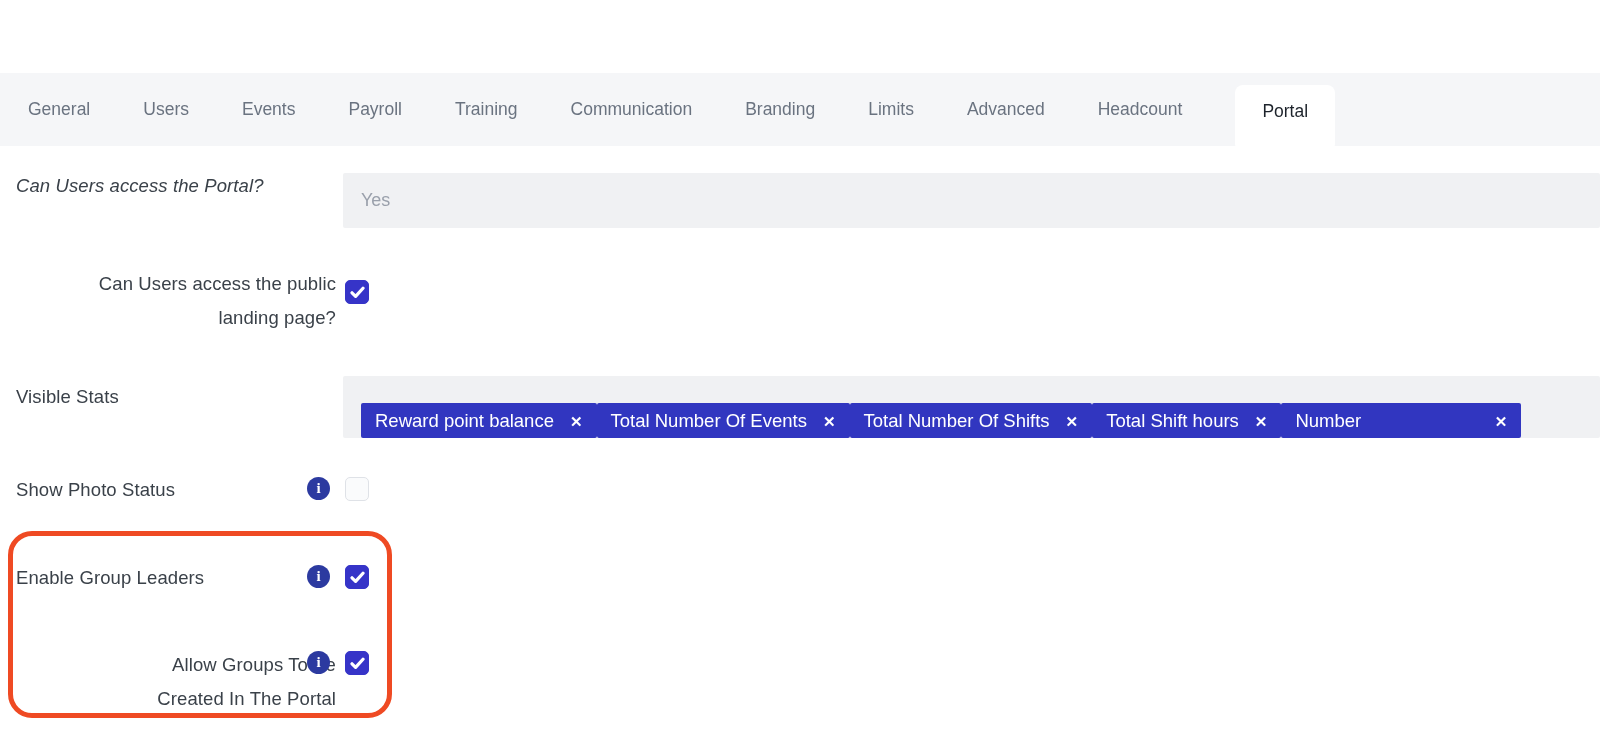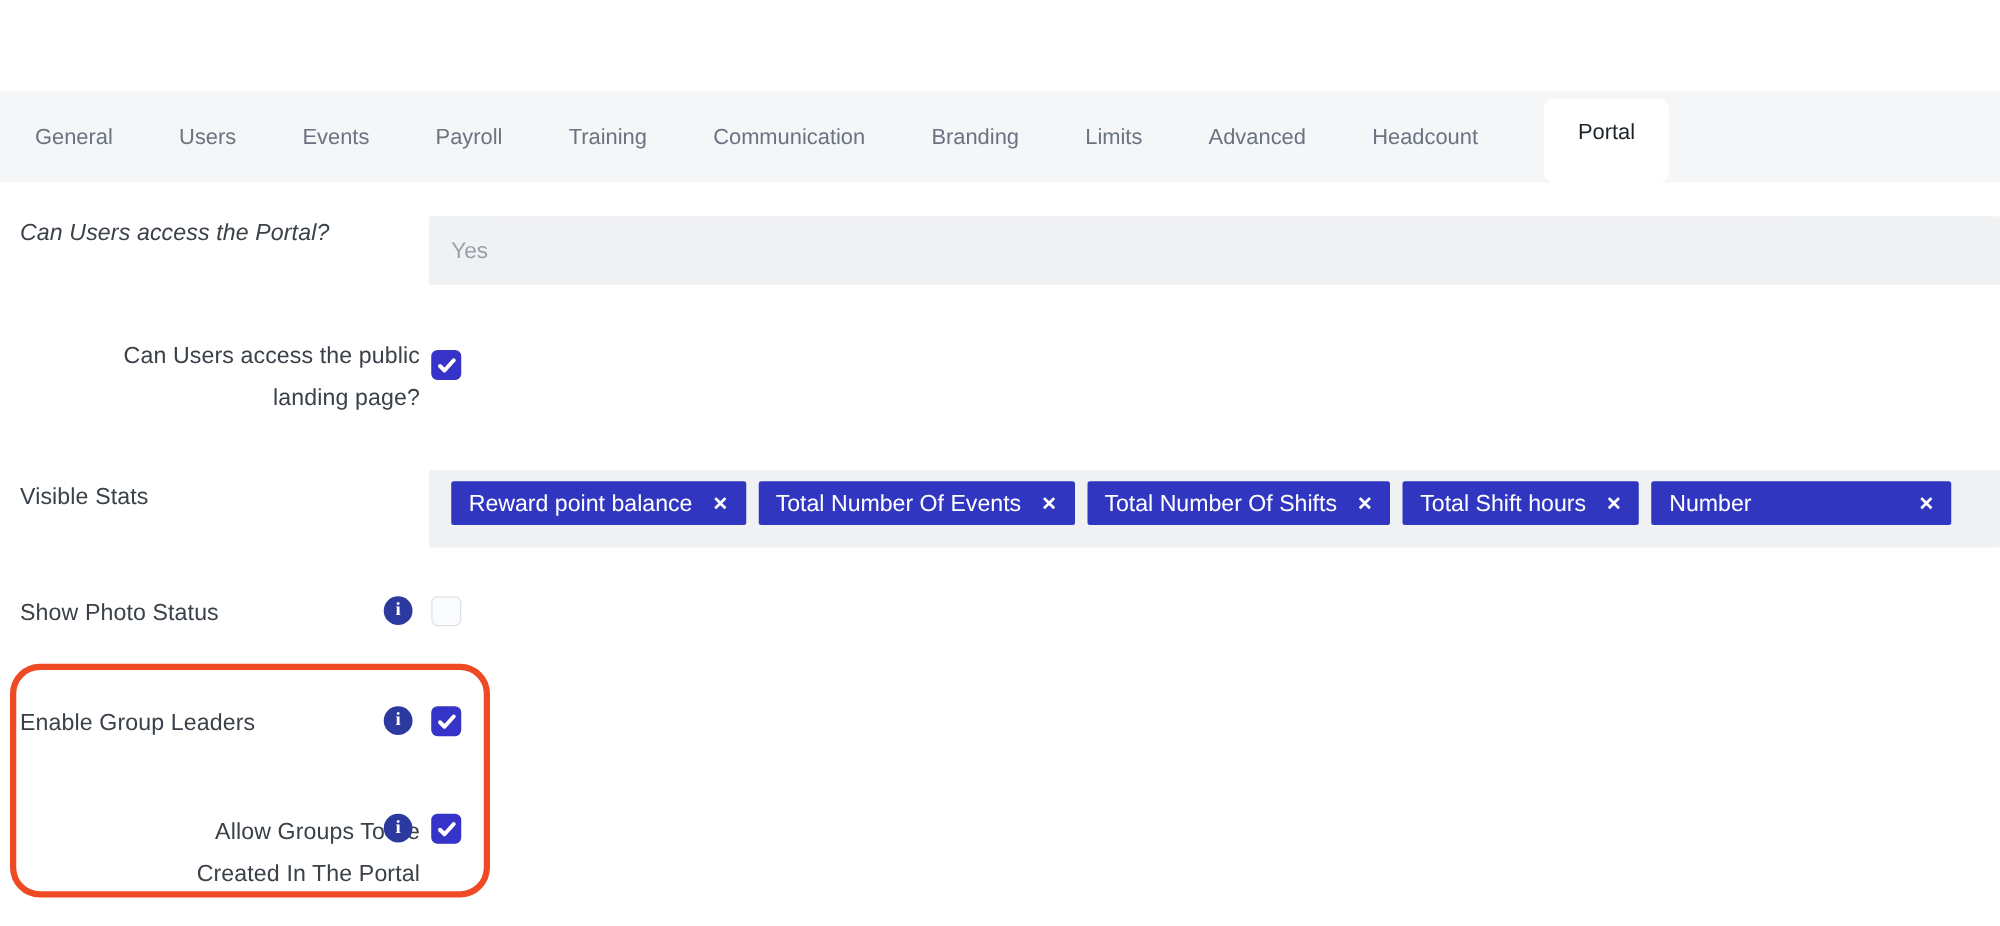--- a/index.html
+++ b/index.html
@@ -15,21 +15,21 @@
 
   .page-title{
     position:absolute;left:21px;top:3px;
     font-size:27px;font-weight:600;color:var(--title-text);letter-spacing:.1px;
   }
 
   
   .tabbar{
     position:absolute;left:0;top:73px;width:1600px;height:73px;
     background:var(--tabbar-bg);
-    display:flex;align-items:flex-end;padding-left:28px;gap:53px;
+    display:flex;align-items:flex-start;padding-left:28px;gap:53px;
   }
   .tab{
     display:flex;align-items:center;height:73px;
     font-size:17.5px;color:var(--tab-text);white-space:nowrap;cursor:pointer;
   }
   .tab.active{
     height:67px;margin-top:12px;background:#fff;border-radius:8px;
     padding:0 27px 14px 27px;color:var(--active-tab-text);
   }
 
@@ -43,21 +43,21 @@
   .text-field{
     position:absolute;left:343px;top:173px;width:1257px;height:55px;
     background:var(--field-bg);border-radius:2px;
     display:flex;align-items:center;padding-left:18px;
     font-size:18px;color:var(--muted-text);
   }
 
   .multiselect{
     position:absolute;left:343px;top:376px;width:1257px;height:62px;
     background:var(--field-bg);border-radius:2px;
-    display:flex;align-items:flex-start;gap:10px;
+    display:flex;align-items:flex-end;gap:0;
     padding:9px 0 0 18px;overflow:hidden;
   }
   .tag{
     flex:0 0 auto;height:35px;background:var(--tag-blue);border-radius:2px;
     display:flex;align-items:center;gap:16px;padding:0 14px;
     color:#fff;font-size:18.5px;white-space:nowrap;cursor:pointer;
   }
   .tag .tag-x{font-size:15px;font-weight:700;line-height:1;padding-top:1px;cursor:pointer;}
   .tag.clipped{width:240px;}
   .tag.clipped .tag-x{margin-left:auto;}

